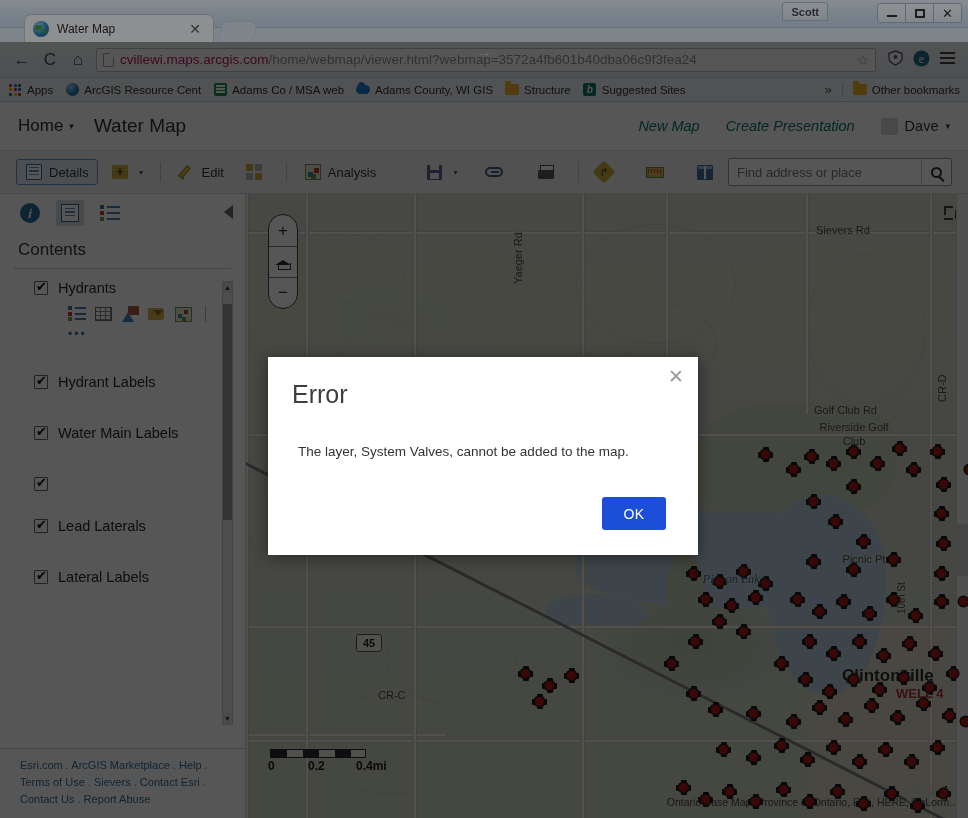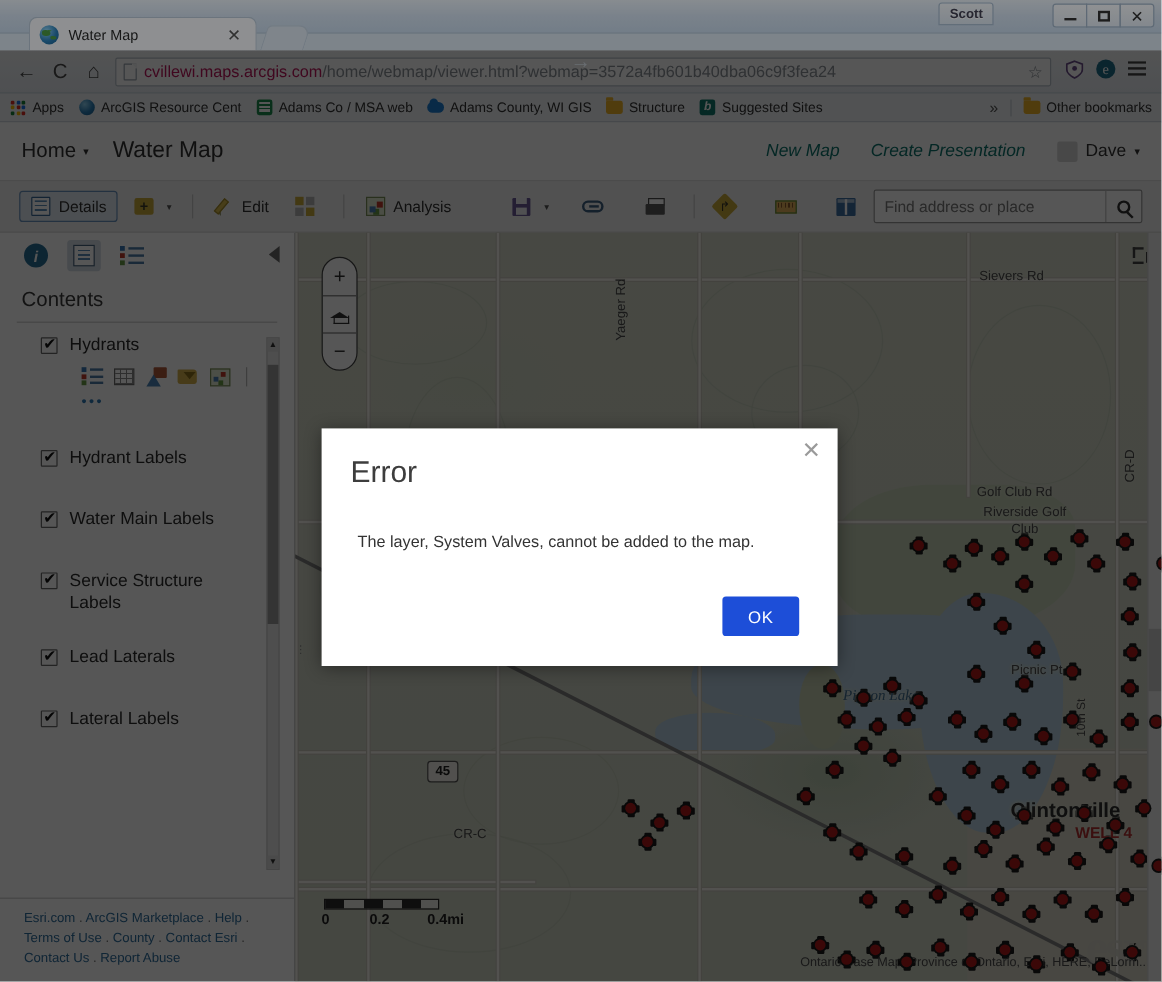--- a/index.html
+++ b/index.html
@@ -646,21 +646,20 @@
           </div>
 
 
           <div class="layer layer-block">
             <span class="layer-cb checked"></span>
             <span class="layer-name">Water Main Labels</span>
           </div>
 
           <div class="layer layer-block tight">
             <span class="layer-cb checked"></span>
-            <span class="layer-name" style="max-width:120px; display:inline-block;">Service Structure Labels</span>
           </div>
 
           <div class="layer layer-block">
             <span class="layer-cb checked"></span>
             <span class="layer-name">Lead Laterals</span>
           </div>
 
           <div class="layer layer-block">
             <span class="layer-cb checked"></span>
             <span class="layer-name">Lateral Labels</span>
@@ -668,21 +667,21 @@
 
 
           <div class="layer-scroll">
             <div class="ls-up">▲</div>
             <div class="ls-thumb"></div>
             <div class="ls-down">▼</div>
           </div>
         </div>
 
         <div class="sb-footer">
-          <a>Esri.com</a><span class="dot"> . </span><a>ArcGIS Marketplace</a><span class="dot"> . </span><a>Help</a><span class="dot"> . </span><a>Terms of Use</a><span class="dot"> . </span><a>County</a><span class="dot"> . </span><a>Contact Esri</a><span class="dot"> . </span><a>Contact Us</a><span class="dot"> . </span><a>Report Abuse</a>
+          <a>Esri.com</a><span class="dot"> . </span><a>ArcGIS Marketplace</a><span class="dot"> . </span><a>Help</a><span class="dot"> . </span><a>Terms of Use</a><span class="dot"> . </span><a>Sievers</a><span class="dot"> . </span><a>Contact Esri</a><span class="dot"> . </span><a>Contact Us</a><span class="dot"> . </span><a>Report Abuse</a>
         </div>
       </div>
 
       <div class="map">
         <div class="map-bg"></div>
 
         <div class="golfarea"></div>
         <div class="townarea"></div>
         <div class="water lake1"></div>
         <div class="water lake2"></div>

